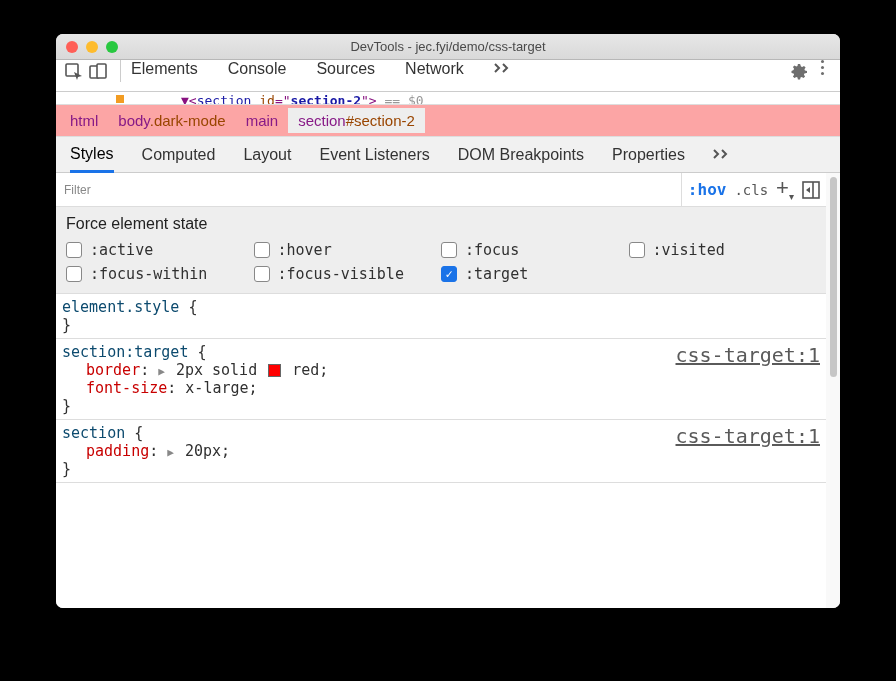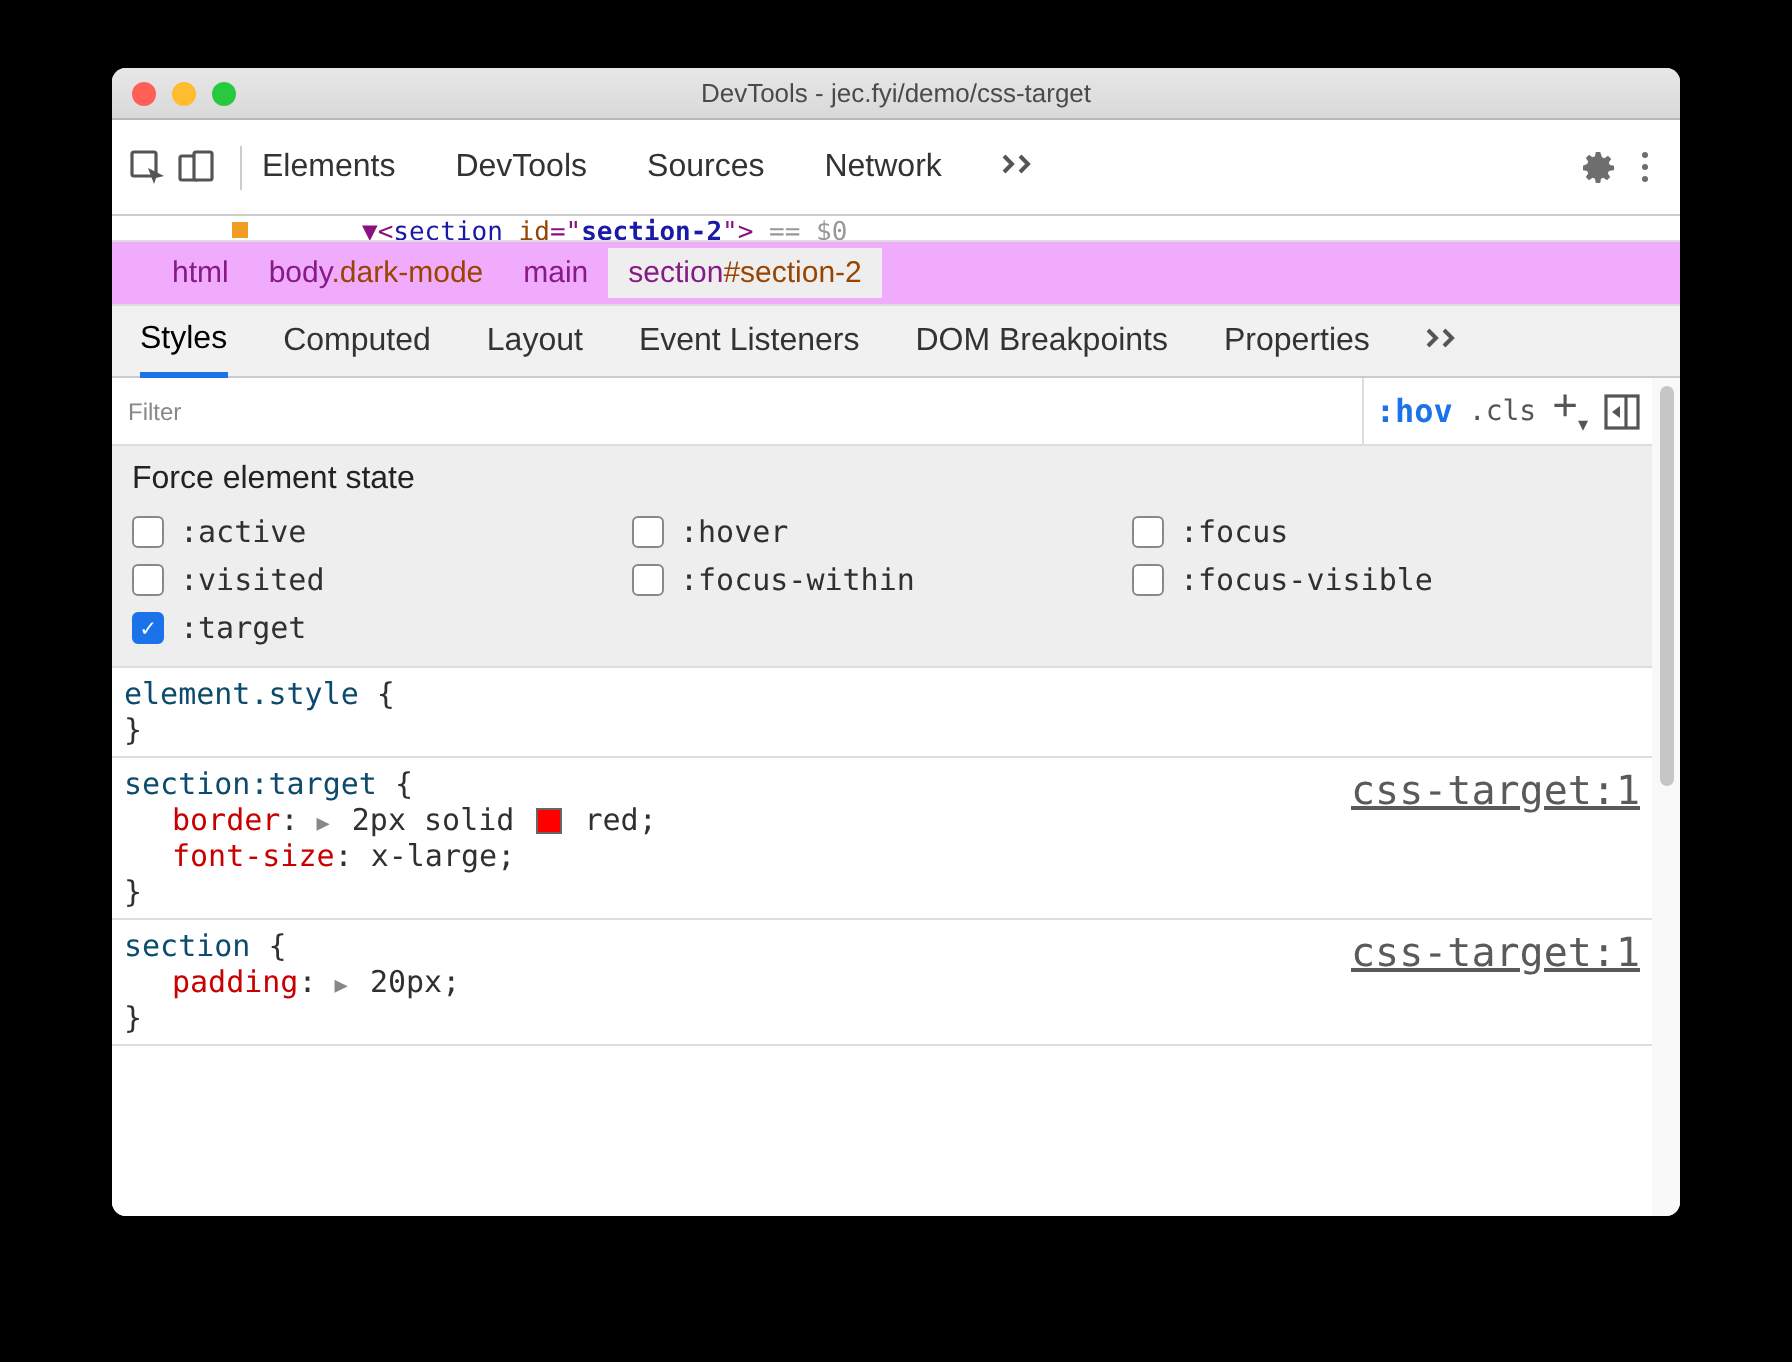--- a/index.html
+++ b/index.html
@@ -29,23 +29,23 @@
     border-bottom: 1px solid #b7b7b7;
     display: flex; align-items: center;
     flex-shrink: 0;
     position: relative;
   }
   .traffic { display: flex; gap: 8px; position: absolute; left: 10px; top: 7px;}
   .tl { width: 12px; height: 12px; border-radius: 50%; }
   .tl.red { background: #ff5f57; } .tl.yel { background: #febc2e; } .tl.grn { background: #28c840; }
   .titlebar-title { flex: 1; text-align: center; font-size: 13px; color: #4a4a4a; }
   .toolbar {
-    height: 48px;
+    height: 32px;
     border-bottom: 1px solid #ccc;
-    display: flex; align-items: center;
+    display: flex; 
     flex-shrink: 0;
     padding: 0 6px;
   }
   .toolbar .ib { width: 24px; height: 24px; display: inline-flex; align-items:center; justify-content:center; color:#555; }
   .toolbar .divider { width: 1px; height: 22px; background: #ccc; margin: 0 10px; }
   .panel-tabs { font-size: 16px; color:#333; display:flex; gap:30px; }
   .spacer { flex:1; }
   .chevrons { color:#555;}
   .gear { color:#6e6e6e; }
   .kebab { display:flex; flex-direction:column; gap:3px; padding: 0 10px;}
@@ -68,23 +68,23 @@
   }
   .elem-strip .code {margin-left:65px; color:#881280; position:relative; top:4px;}
   .elem-strip .disc{ color:#1a1aa6;}
   .elem-strip .attr{ color:#994500;}
   .elem-strip .val{ color:#1a1aa6;font-weight:bold;}
   .elem-strip .gray{ color:#989898;}
   .breadcrumbs {
     height: 32px; flex-shrink:0;
     display:flex; align-items:center;
     font-size: 15px;
-    padding-left: 20px;
+    padding-left: 4px;
     border-bottom: 1px solid #ddd;
-    background:#f0abfc;
+    background:#fca5a5;
   }
   .bc { padding: 4px 10px; color:#871a87;}
   .bc.sel { background:#eeeeee; color:#871a87;}
   .bc .dm{ color:#994500;}
   .subtabs {
     height: 36px; flex-shrink:0;
     display:flex; align-items:center; gap:28px;
     padding: 0 14px;
     border-bottom: 1px solid #ccc;
     font-size: 16px; color:#333;
@@ -107,21 +107,21 @@
   .filter-ctrls{ display:flex; align-items:center; padding: 0 6px; gap:8px; background:#fff;}
   .hov { color:#1a73e8; font-family: Menlo,Consolas,monospace; font-size:16px; font-weight:bold;}
   .cls { color:#555; font-family: Menlo,Consolas,monospace; font-size:14px;}
   .addrule { font-size:22px; color:#555; position:relative; top:-1px;}
   .panelicon svg{ display:block;}
   .force-panel {
     background:#eeeeee; border-bottom:1px solid #ddd;
     padding: 8px 10px 10px;
   }
   .force-panel h4{ margin:0 0 8px; font-weight:normal; font-size:16px; color:#222;}
-  .force-grid { display:grid; grid-template-columns: 1fr 1fr 1fr; row-gap:6px;}
+  .force-grid { display:grid; grid-template-columns: 1fr 1fr 1fr 1fr; row-gap:6px;}
   .chk { display:flex; align-items:center; gap:8px; font-family: Menlo,Consolas,monospace; font-size:15px;}
   .chkbox {
     width:16px; height:16px; border:1px solid #888; border-radius:3px; background:#fff;
     display:inline-flex; align-items:center; justify-content:center; flex-shrink:0;
   }
   .chkbox.checked{ background:#1a73e8; border-color:#1a73e8; color:#fff; font-size:12px; line-height:1;}
   .rule {
     border-bottom: 1px solid #ddd;
     padding: 4px 6px;
     font-family: Menlo,Consolas,monospace; font-size:15px;
@@ -158,21 +158,21 @@
     </span>
     <span class="ib">
       <svg width="18" height="18" viewBox="0 0 18 18" fill="none" stroke="#555" stroke-width="1.6">
           <rect x="1" y="3" width="9" height="12" rx="1"></rect>
           <rect x="8" y="1" width="9" height="14" rx="1" fill="#fff"></rect>
         </svg>
     </span>
     <span class="divider"></span>
     <div class="panel-tabs">
       <span>Elements</span>
-      <span>DevTools</span>
+      <span>Console</span>
       <span>Sources</span>
       <span>Network</span>
       <span class="chevrons">
         <svg width="18" height="12" viewBox="0 0 18 12" stroke="#555" stroke-width="2" fill="none">
             <path d="M1 2 L5 6 L1 10"></path>
             <path d="M9 2 L13 6 L9 10"></path>
           </svg>
       </span>
     </div>
     <span class="spacer"></span>

